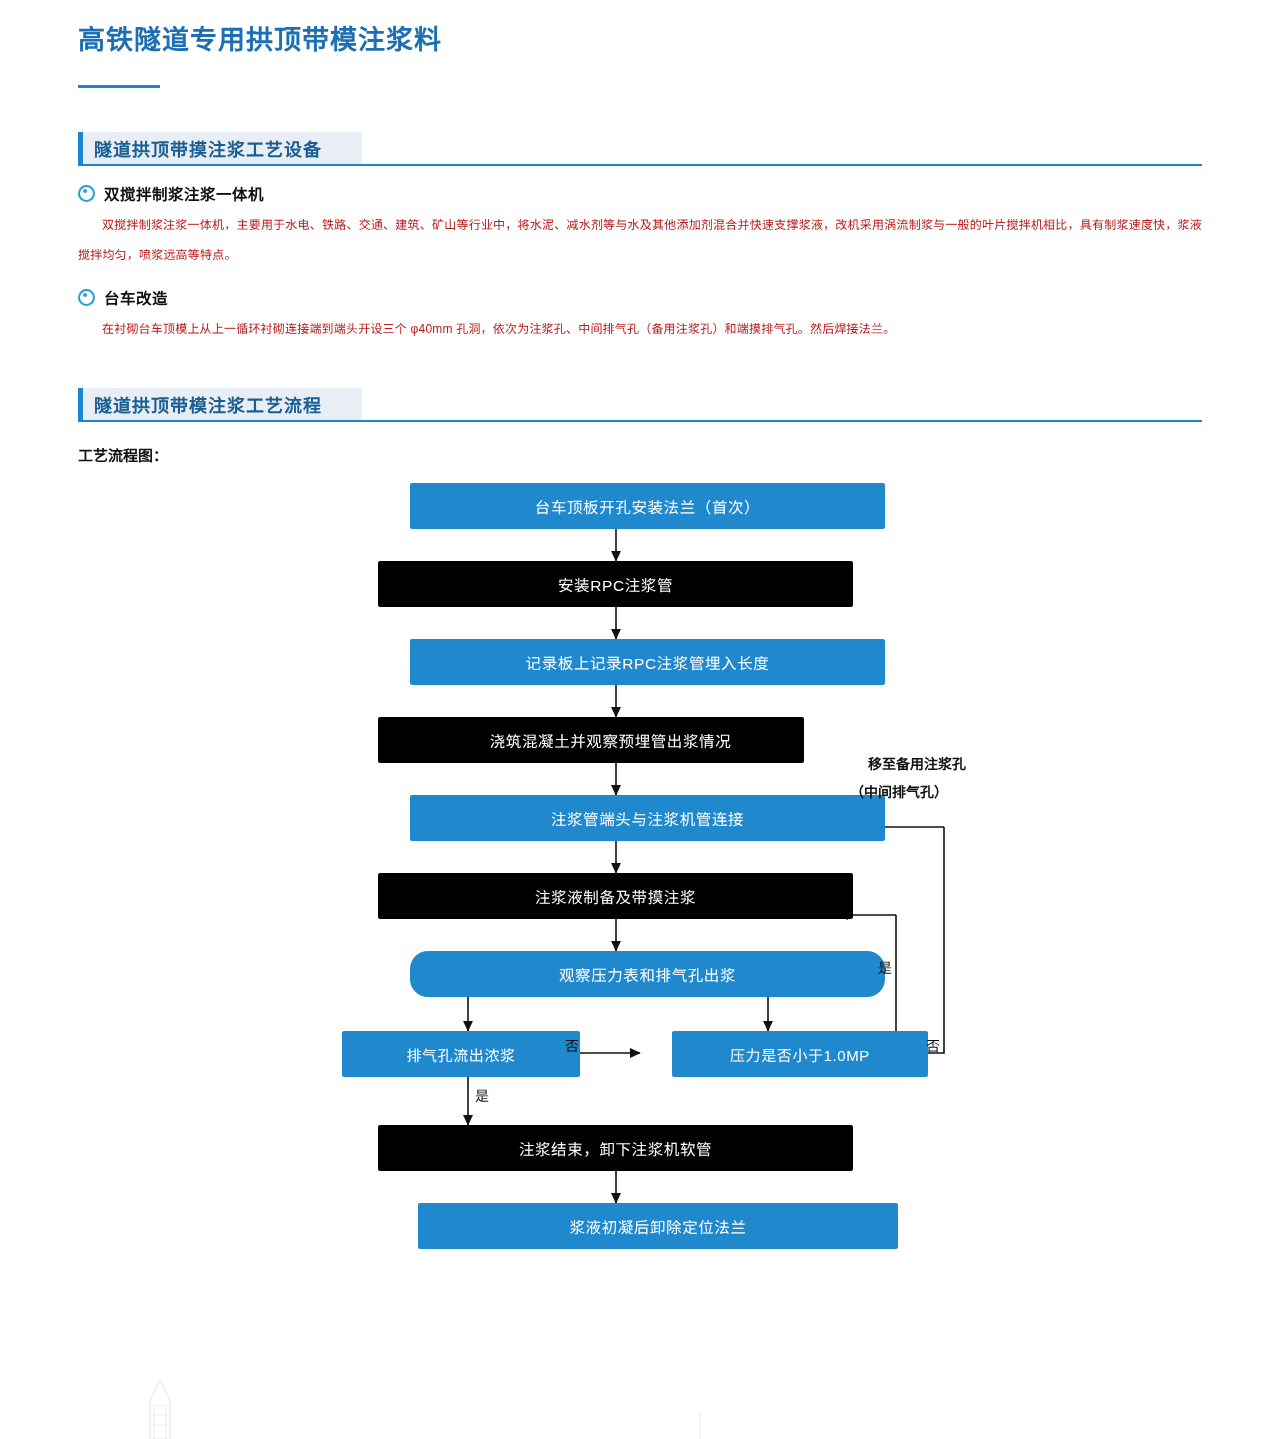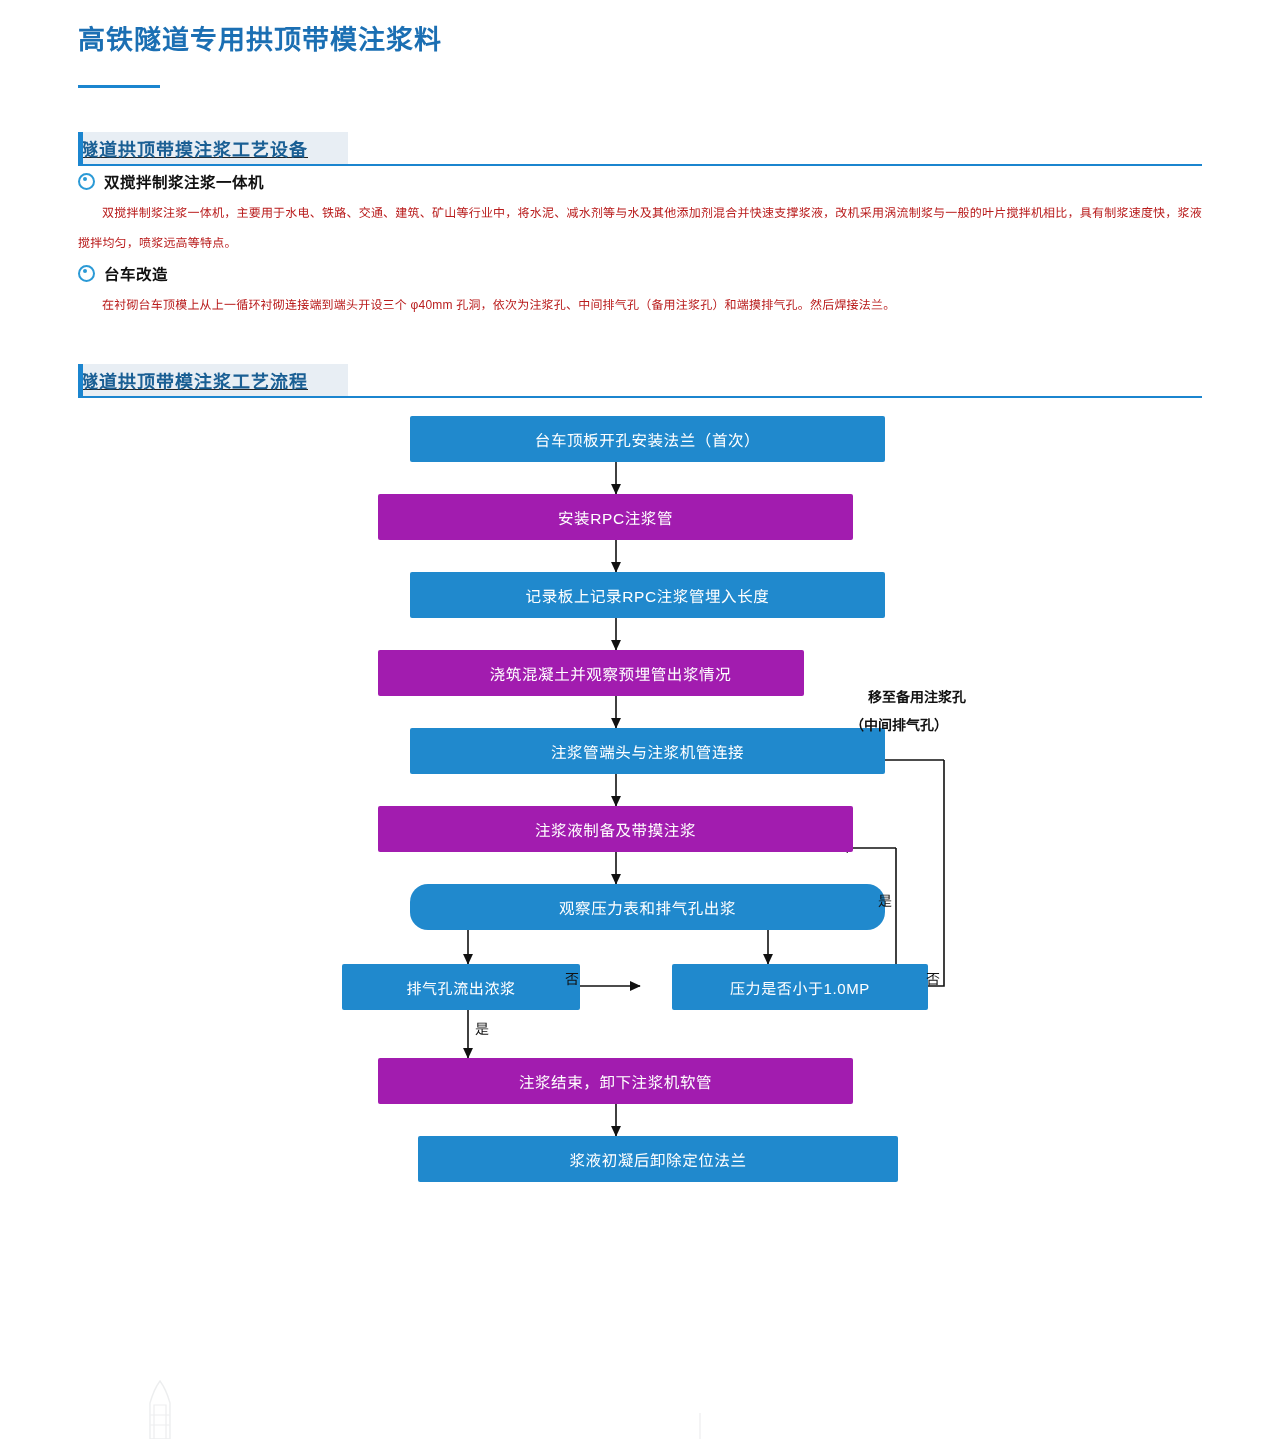--- a/index.html
+++ b/index.html
@@ -48,24 +48,23 @@
     height: 34px;
   }
   .section-head .bar {
     position: absolute;
     left: 0;
     top: 0;
     height: 32px;
     background: #e8eef4;
     display: flex;
     align-items: center;
-    padding-left: 2px;
+    padding-left: 16px;
     padding-right: 40px;
     box-sizing: border-box;
-    text-decoration: underline;
   }
   .section-head .bar::before {
     content: "";
     position: absolute;
     left: 0;
     top: 0;
     bottom: 0;
     width: 5px;
     background: #1b85cf;
   }
@@ -81,21 +80,21 @@
     right: 0;
     bottom: 0;
     height: 2px;
     background: #1b85cf;
   }
 
   
   .bullet-row {
     display: flex;
     align-items: center;
-    margin-top: 4px;
+    margin-top: 16px;
   }
   .bullet-icon {
     width: 13px;
     height: 13px;
     border: 2px solid #2b9ad6;
     border-radius: 50%;
     position: relative;
     margin-right: 9px;
     flex: none;
   }
@@ -143,21 +142,21 @@
     display: flex;
     align-items: center;
     justify-content: center;
     color: #ffffff;
     font-size: 15.5px;
     letter-spacing: .6px;
     box-sizing: border-box;
     border-radius: 2px;
   }
   .node.blue  { background: #2089cd; margin-left: 32px; }
-  .node.gray  { background: #a21caf; }
+  .node.gray  { background: #000000; }
 
   .flow-label {
     position: absolute;
     font-size: 14px;
     color: #111111;
     white-space: nowrap;
   }
   .flow-label.bold { font-weight: bold; }
 
   svg.connectors {
@@ -210,20 +209,21 @@
   </div>
 
   <div class="section">
     <div class="section-head">
       <div class="bar">
         <span class="bar-text">隧道拱顶带模注浆工艺流程</span>
       </div>
       <div class="underline"></div>
     </div>
 
+    <div class="flow-caption">工艺流程图：</div>
 
     <div class="flow-wrap">
       <svg class="connectors" viewBox="0 0 1124 800" preserveAspectRatio="none">
         <defs>
           <marker id="arrow" markerWidth="9" markerHeight="9" refX="6.5" refY="3.2" orient="auto">
             <path d="M0,0 L7,3.2 L0,6.4 z" fill="#111111"></path>
           </marker>
         </defs>
         <g stroke="#111111" stroke-width="1.6" fill="none" marker-end="url(#arrow)">
 

